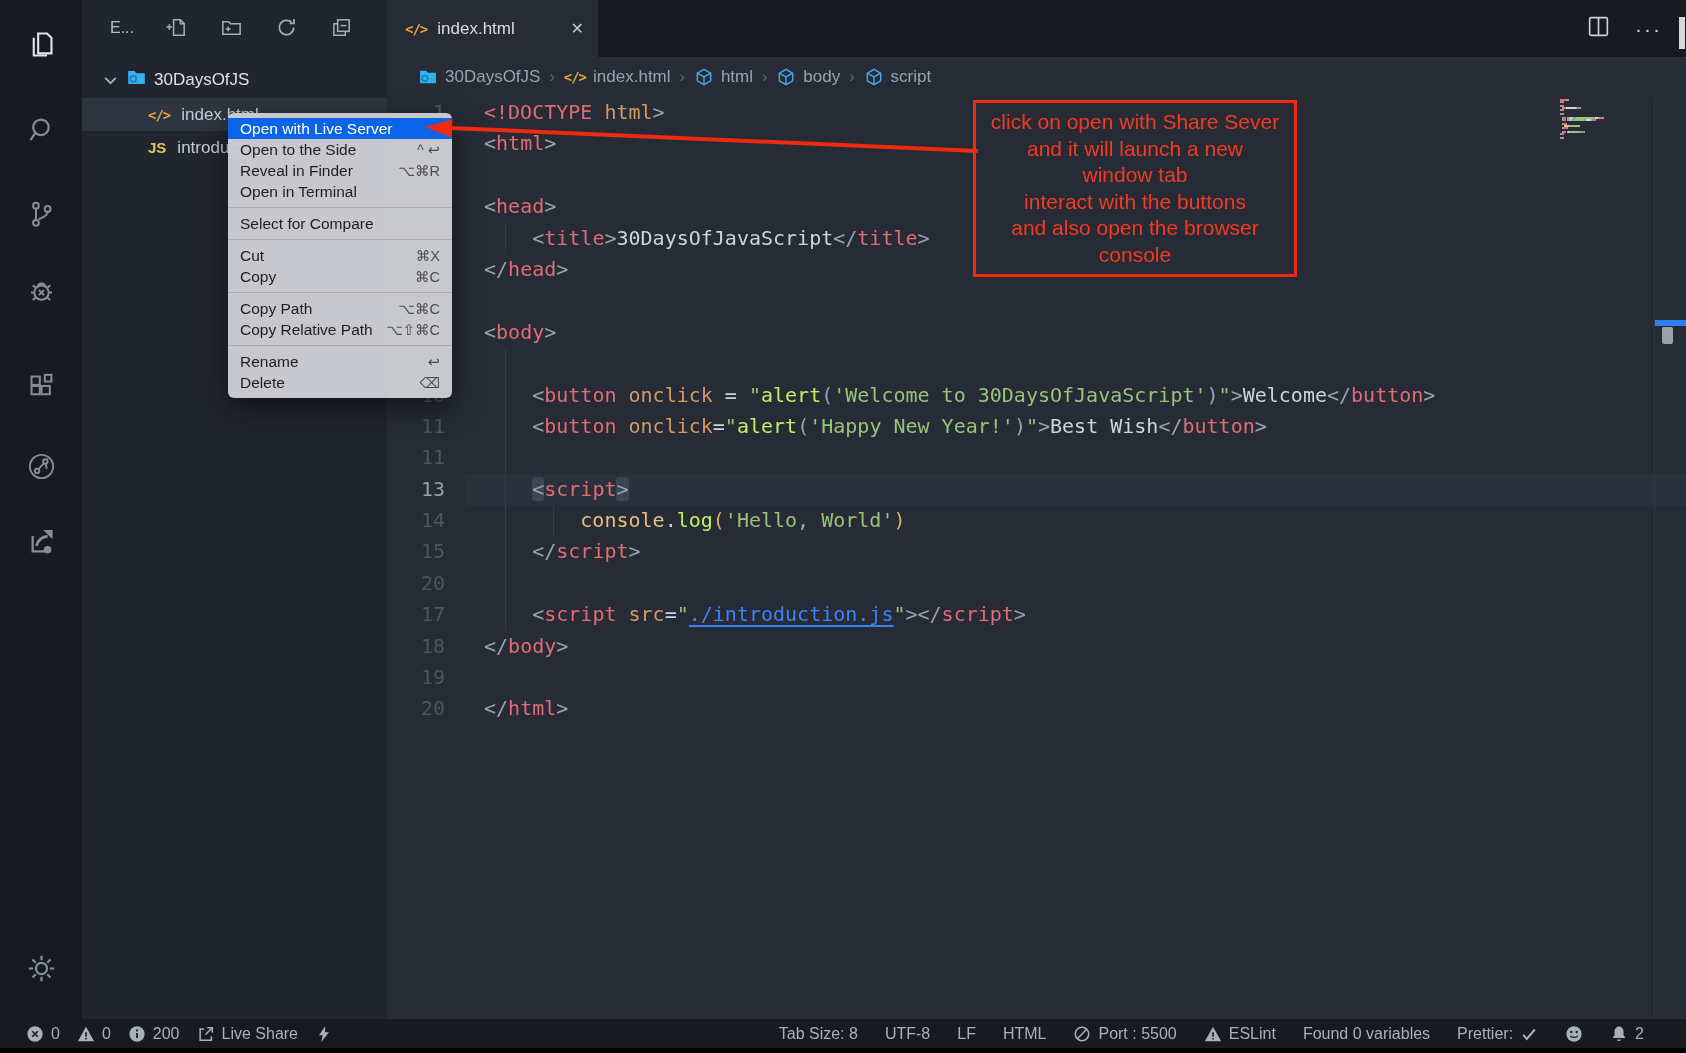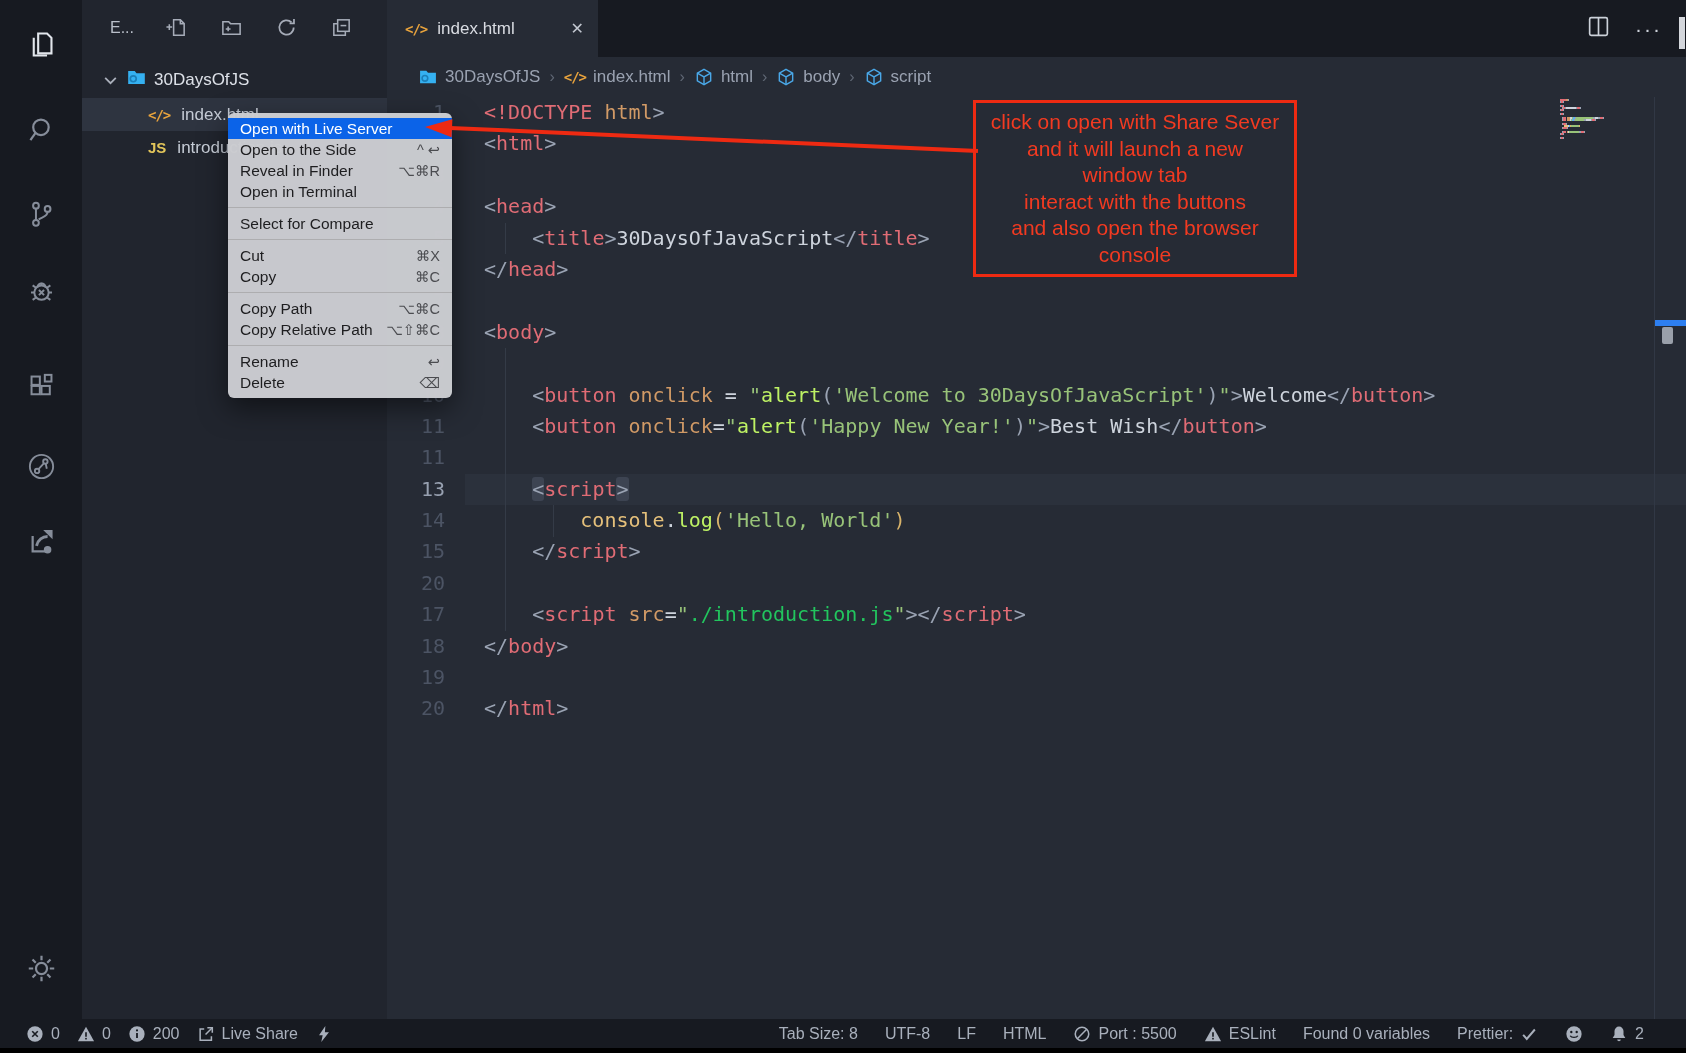--- a/index.html
+++ b/index.html
@@ -39,21 +39,21 @@
   .bc-ic{display:flex;}
   .bc-ic svg{width:20px;height:20px;}
   .code{position:absolute;top:97px;left:0;right:0;}
   .line{display:flex;height:31.4px;font-family:"DejaVu Sans Mono",monospace;font-size:20px;line-height:31.4px;}
   .ln{width:78px;box-sizing:border-box;text-align:right;padding-right:20px;color:#4c5464;flex:none;}
   .line.active .ln{color:#97a0b0;}
   .lc{flex:1;padding-left:19px;white-space:pre;}
   .line.active .lc{background:#2b313c;}
   .tk-tag{color:#e06c75}.tk-attr{color:#d19a66}.tk-str{color:#98c379}.tk-fn{color:#bef264}
   .tk-obj{color:#e5c07b}.tk-gold{color:#d8b36a}.tk-p{color:#9aa3b3}.tk-t{color:#ced4dd}
-  .tk-link{color:#22c55e;text-underline-offset:4px}
+  .tk-link{color:#3b82f6;text-decoration:underline;text-underline-offset:4px}
   .tk-hlb{background:#3d4452;border-radius:3px}
   .guide{position:absolute;width:1px;background:#343b47;}
   
   .minimap{position:absolute;top:99px;right:44px;width:82px;}
   .mm-row{height:2px;margin-bottom:0;white-space:nowrap;font-size:0;}
   .mm-row i{display:inline-block;height:2px;}
   .mm-tag{background:#e06c75}.mm-attr{background:#d19a66}.mm-str{background:#98c379}.mm-fn{background:#61afef}
   .mm-obj{background:#e5c07b}.mm-gold{background:#d8b36a}.mm-p{background:#9aa3b3}.mm-t{background:#ced4dd}.mm-link{background:#98c379}
   .scroll-sep{position:absolute;right:31px;top:97px;bottom:0;width:1px;background:#313845;}
   .mm-slider-blue{position:absolute;right:0;top:320px;width:31px;height:6px;background:#2d7ff0;}

